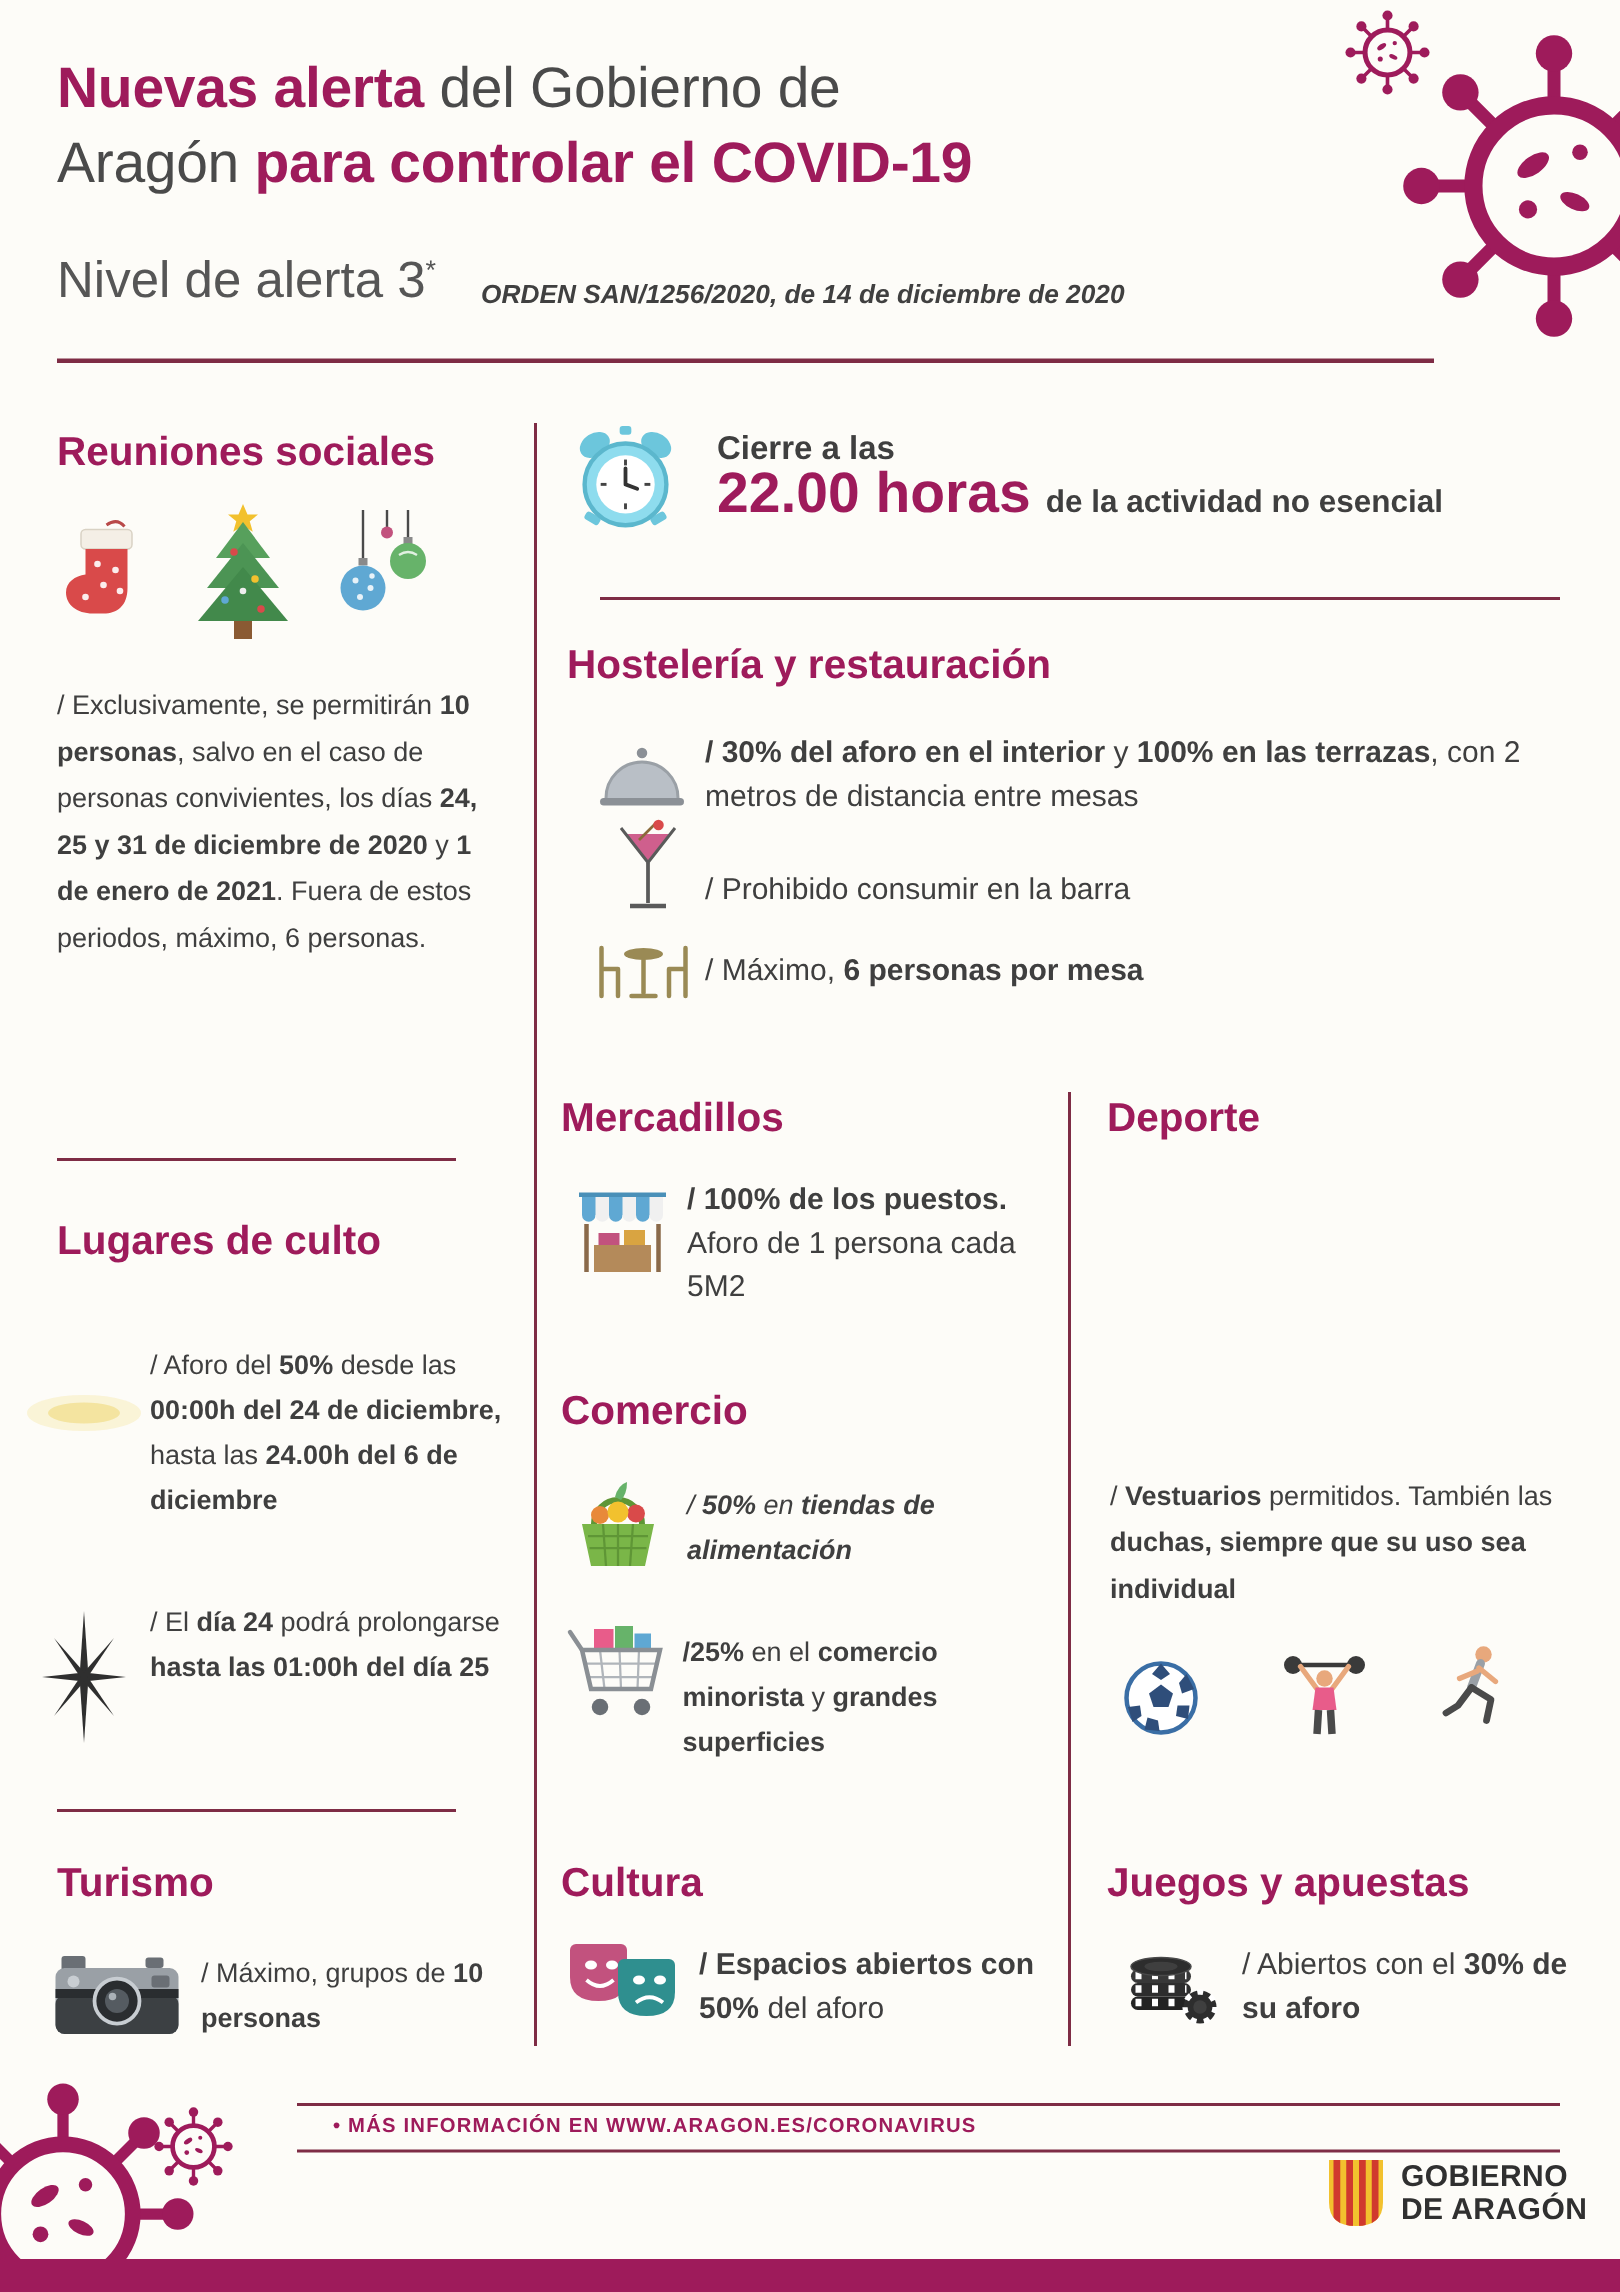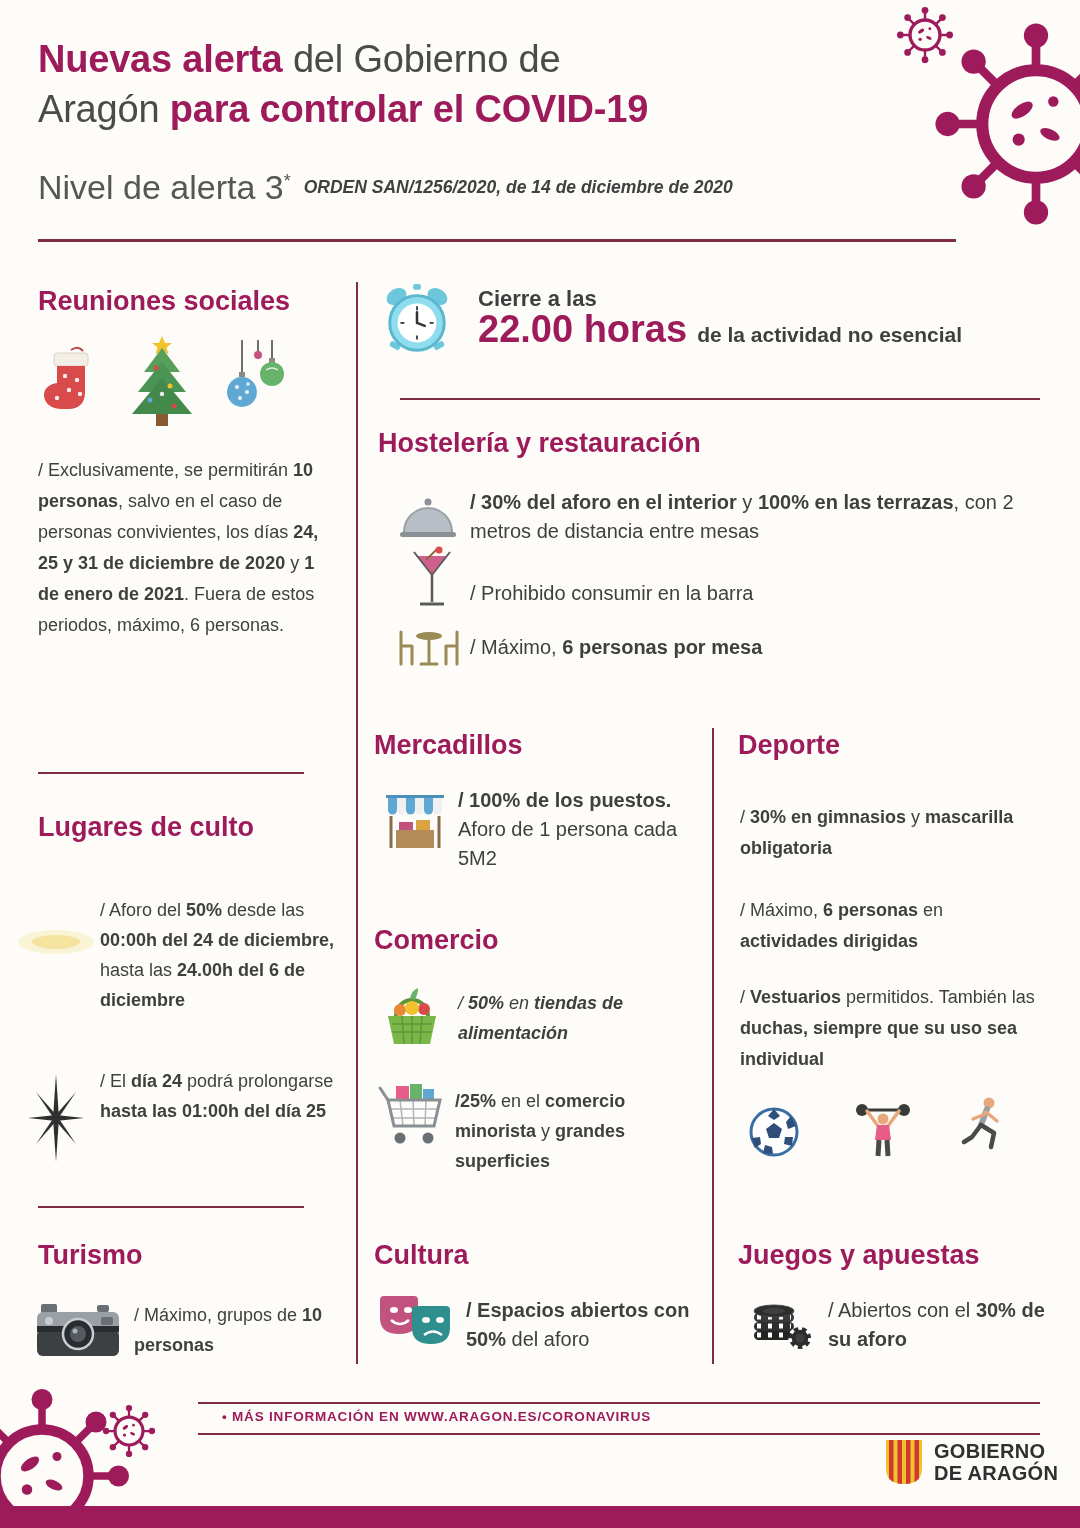--- a/index.html
+++ b/index.html
@@ -10,21 +10,21 @@
   }
   *{box-sizing:border-box;margin:0;padding:0;}
   body{margin:0;background:#e8e8e8;font-family:"Liberation Sans",sans-serif;}
   .page{position:relative;width:1080px;height:1528px;background:var(--bg);overflow:hidden;color:var(--text);}
   .icon{position:absolute;}
   .b{font-weight:700;}
   .acc{color:var(--accent);font-weight:800;}
 
   
   .page-title{position:absolute;left:38px;top:34px;font-size:38px;line-height:50px;font-weight:400;color:#4a4a4a;letter-spacing:-0.2px;}
-  .alert-row{position:absolute;left:38px;top:168px;display:flex;align-items:center;gap:13px;white-space:nowrap;}
+  .alert-row{position:absolute;left:38px;top:168px;display:flex;align-items:flex-end;gap:30px;white-space:nowrap;}
   .alert-level{font-size:34px;color:#565656;font-weight:400;}
   .alert-level sup{font-size:18px;}
   .order-ref{font-size:17.5px;font-style:italic;font-weight:600;color:#404040;}
 
   
   .rule{position:absolute;background:var(--divider);}
   .header-rule{left:38px;top:239px;width:918px;height:3px;}
   .vdiv1{left:356px;top:282px;width:2px;height:1082px;}
   .vdiv2{left:712px;top:728px;width:2px;height:636px;}
   .ldiv1{left:38px;top:772px;width:266px;height:2px;}
@@ -365,22 +365,20 @@
     <ellipse cx="30" cy="18" rx="4" ry="3" fill="#ffffff"></ellipse>
     <path d="M13,28 q9,8 18,0" stroke="#ffffff" stroke-width="2.5" fill="none"></path>
     <path d="M38,14 h30 a4,4 0 0 1 4,4 v18 q0,16 -19,16 q-19,0 -19,-16 v-18 a4,4 0 0 1 4,-4 z" fill="#2f8f8f"></path>
     <ellipse cx="48" cy="28" rx="4" ry="3" fill="#ffffff"></ellipse>
     <ellipse cx="62" cy="28" rx="4" ry="3" fill="#ffffff"></ellipse>
     <path d="M46,43 q9,-7 18,0" stroke="#ffffff" stroke-width="2.5" fill="none"></path>
   </svg>
   <div class="txt cult-1"><span class="b">/ Espacios abiertos con 50%</span><span> del aforo</span></div>
 
   <div class="sec-h h-deporte">Deporte</div>
-  <div class="txt dep-1"><span>/ </span><span class="b">30% en gimnasios</span><span> y </span><span class="b">mascarilla obligatoria</span></div>
-  <div class="txt dep-2"><span>/ Máximo, </span><span class="b">6 personas</span><span> en </span><span class="b">actividades dirigidas</span></div>
   <div class="txt dep-3"><span>/ </span><span class="b">Vestuarios</span><span> permitidos. También las </span><span class="b">duchas, siempre que su uso sea individual</span></div>
 
   <svg class="icon i-ball" viewBox="0 0 52 52">
     <circle cx="26" cy="26" r="23" fill="#ffffff" stroke="#3a6ea5" stroke-width="3"></circle>
     <polygon points="26,17 34,23 31,32 21,32 18,23" fill="#2f4e7a"></polygon>
     <g fill="#2f4e7a">
       <path d="M26,3 l6,7 -6,4 -6,-4 z"></path>
       <path d="M48,20 l-8,3 -2,-7 5,-6 z"></path>
       <path d="M44,40 l-8,-2 1,-7 8,0 z"></path>
       <path d="M15,47 l2,-8 7,2 1,7 z"></path>

